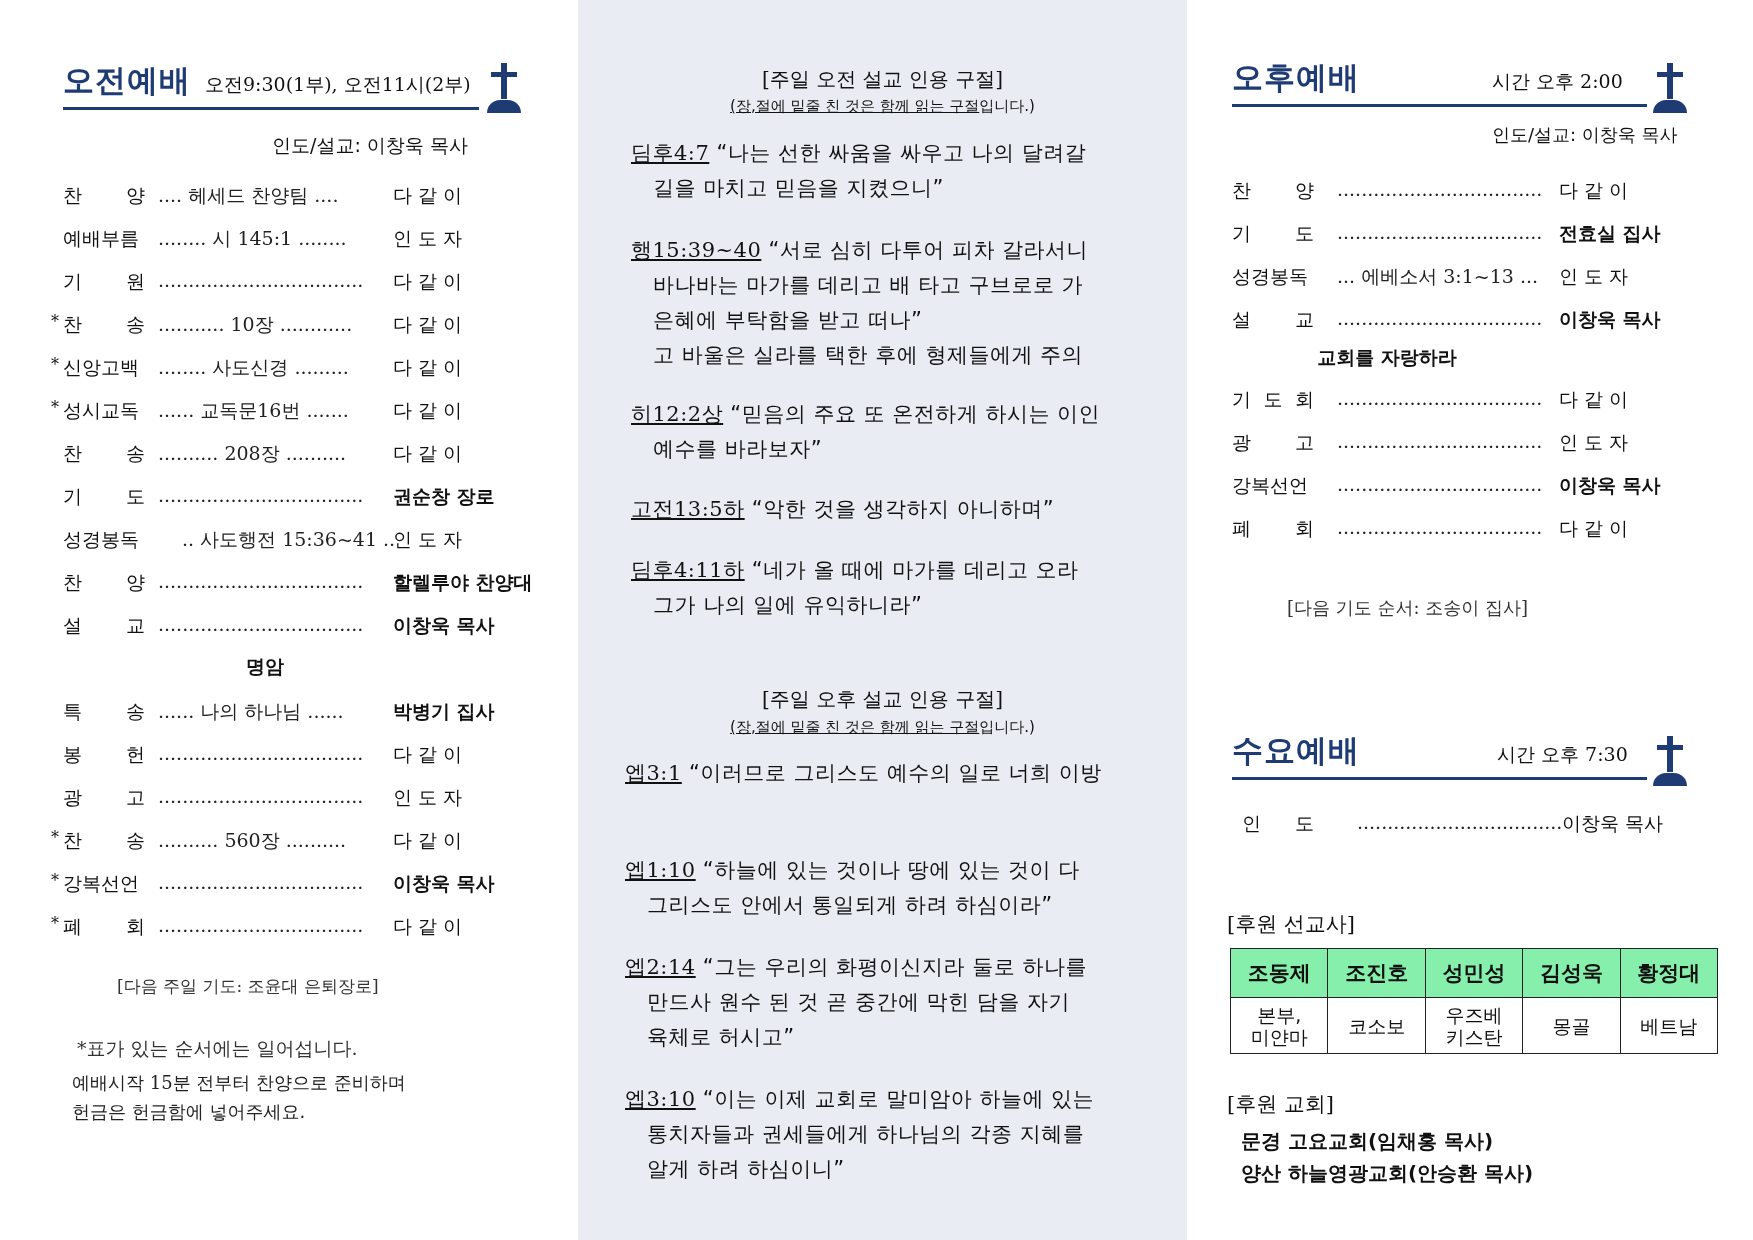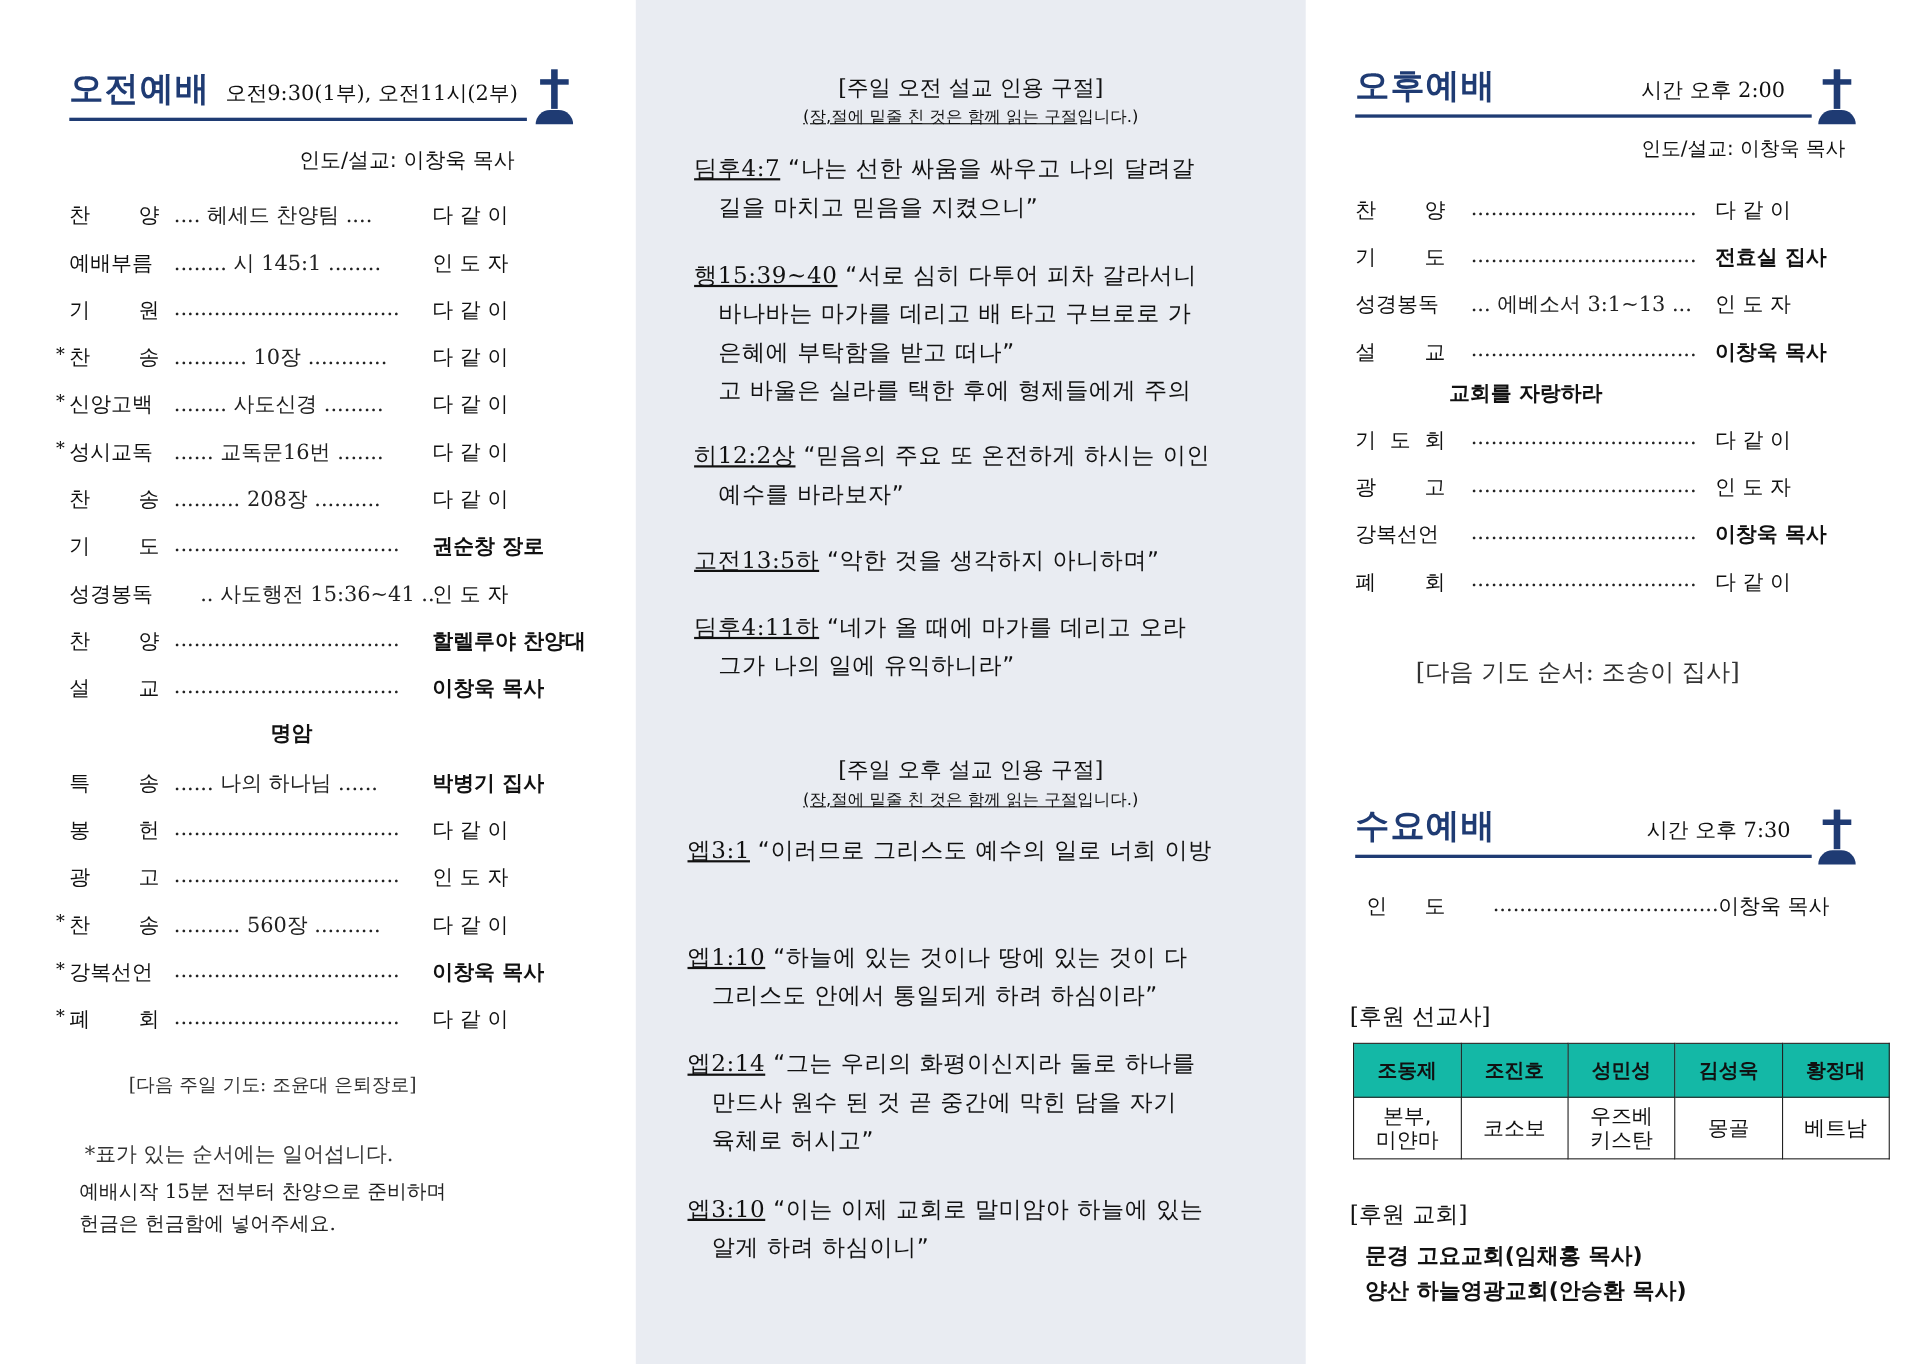--- a/index.html
+++ b/index.html
@@ -52,21 +52,21 @@
   .c-title { position: absolute; left: 0; width: 100%; text-align: center; font-size: 20px; }
   .c-sub { position: absolute; left: 0; width: 100%; text-align: center; font-size: 15px; font-family: "DejaVu Sans", sans-serif; }
   .c-sub u { text-decoration: underline; }
   .verse { position: absolute; font-family: "DejaVu Sans", sans-serif; font-size: 21px; line-height: 35px; letter-spacing: 0.5px; }
   .verse .ref { text-decoration: underline; font-family: "DejaVu Serif", serif; }
   .verse .cont { padding-left: 22px; display: block; }
 
   
   table.miss { position: absolute; border-collapse: collapse; font-family: "DejaVu Sans", sans-serif; }
   table.miss th, table.miss td { border: 1.5px solid #222; text-align: center; width: 96px; }
-  table.miss th { background: #14b8a6; height: 46px; font-size: 18px; font-weight: bold; }
+  table.miss th { background: #86efac; height: 46px; font-size: 21px; font-weight: bold; }
   table.miss td { height: 53px; font-size: 19px; line-height: 22px; }
   .sub-label { position: absolute; font-size: 21px; }
   .church { position: absolute; font-family: "DejaVu Sans", sans-serif; font-weight: bold; font-size: 20px; }
 </style>
 </head>
 <body>
 
 <section id="left" class="panel">
   <div class="sec-head" style="left:63px; top:60px; width:452px;">
     <span class="sec-title">오전예배</span>
@@ -239,21 +239,21 @@
       <div class="verse" style="left: 53px; width: 510px; top: 492px;"><span class="ref">고전13:5하</span><span> “악한 것을 생각하지 아니하며”</span></div>
       <div class="verse" style="left: 53px; width: 510px; top: 553px;"><span class="ref">딤후4:11하</span><span> “네가 올 때에 마가를 데리고 오라</span><span class="cont">그가 나의 일에 유익하니라”</span></div>
     </div>
 
   <div class="c-title" style="top:686px;">[주일 오후 설교 인용 구절]</div>
   <div class="c-sub" style="top:718px;"><u>(장,절에 밑줄 친 것은 함께 읽는 구절</u><span>입니다.)</span></div>
   <div id="pm-verses">
       <div class="verse" style="left: 47px; width: 510px; top: 756px;"><span class="ref">엡3:1</span><span> “이러므로 그리스도 예수의 일로 너희 이방</span></div>
       <div class="verse" style="left: 47px; width: 510px; top: 853px;"><span class="ref">엡1:10</span><span> “하늘에 있는 것이나 땅에 있는 것이 다</span><span class="cont">그리스도 안에서 통일되게 하려 하심이라”</span></div>
       <div class="verse" style="left: 47px; width: 510px; top: 950px;"><span class="ref">엡2:14</span><span> “그는 우리의 화평이신지라 둘로 하나를</span><span class="cont">만드사 원수 된 것 곧 중간에 막힌 담을 자기</span><span class="cont">육체로 허시고”</span></div>
-      <div class="verse" style="left: 47px; width: 510px; top: 1082px;"><span class="ref">엡3:10</span><span> “이는 이제 교회로 말미암아 하늘에 있는</span><span class="cont">알게 하려 하심이니”</span></div>
+      <div class="verse" style="left: 47px; width: 510px; top: 1082px;"><span class="ref">엡3:10</span><span> “이는 이제 교회로 말미암아 하늘에 있는</span><span class="cont">통치자들과 권세들에게 하나님의 각종 지혜를</span><span class="cont">알게 하려 하심이니”</span></div>
     </div>
 </section>
 
 <section id="right" class="panel">
   <div class="sec-head" style="left:65px; top:57px; width:453px;">
     <span class="sec-title">오후예배</span>
     <span class="sec-time" style="left:260px;">시간 오후 2:00</span>
     <div class="sec-rule" style="width:415px;"></div>
     <div class="cross" style="left:421px; top:6px;">
       <div class="v"></div>
@@ -324,21 +324,21 @@
       </div>
       <div class="row" style="left: 65px; top: 516px;">
         <span class="lbl lbl-spread" style="width: 82px;">
           <span>폐</span>
           <span>회</span>
         </span>
         <span class="mid" style="left: 105px;">..................................</span>
         <span class="who" style="left: 327px;">다 같 이</span>
       </div>
     </div>
-  <div class="note" style="left:120px; top:596px; font-size:22px;">[다음 기도 순서: 조송이 집사]</div>
+  <div class="note" style="left:120px; top:596px; font-size:18px;">[다음 기도 순서: 조송이 집사]</div>
 
   <div class="sec-head" style="left:65px; top:730px; width:453px;">
     <span class="sec-title">수요예배</span>
     <span class="sec-time" style="left:265px;">시간 오후 7:30</span>
     <div class="sec-rule" style="width:415px;"></div>
     <div class="cross" style="left:421px; top:6px;">
       <div class="v"></div>
         <div class="h"></div>
         <div class="mound"></div>
     </div>

